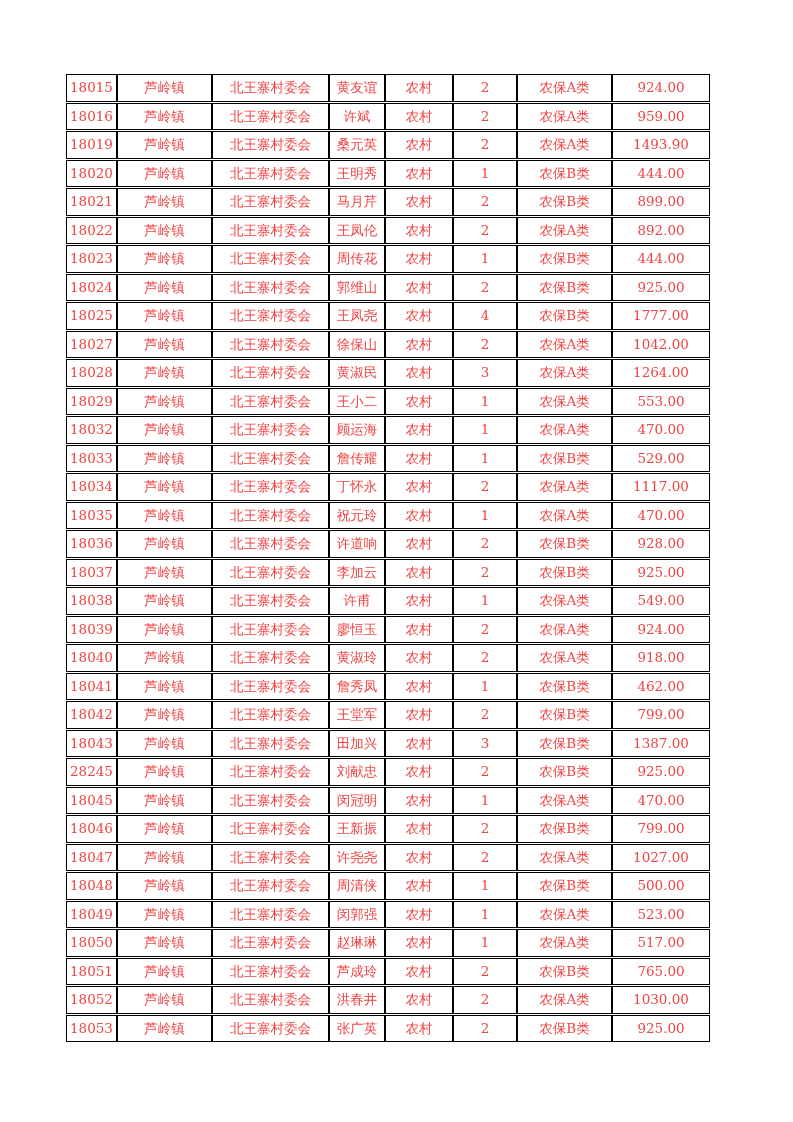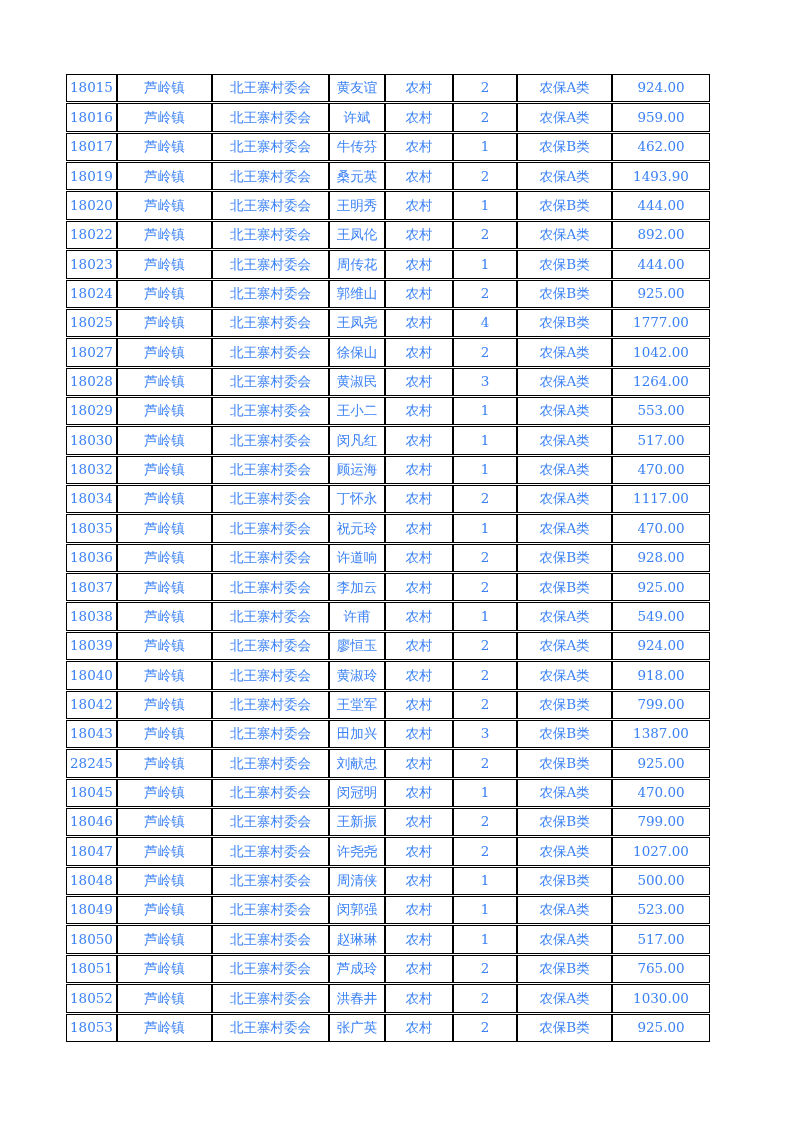--- a/index.html
+++ b/index.html
@@ -6,21 +6,21 @@
     margin: 0;
     padding: 0;
     background: #ffffff;
   }
   .page {
     position: relative;
     width: 793px;
     height: 1122px;
     background: #ffffff;
     font-family: "DejaVu Serif", "Liberation Serif", serif;
-    color: #3b82f6;
+    color: #ef4444;
   }
   table.grid {
     position: absolute;
     left: 66px;
     top: 73px;
     width: 644px;
     height: 970px;
     border-collapse: separate;
     border-spacing: 0 1px;
     table-layout: fixed;
@@ -66,208 +66,218 @@
           <td>18016</td>
           <td>芦岭镇</td>
           <td>北王寨村委会</td>
           <td>许斌</td>
           <td>农村</td>
           <td>2</td>
           <td>农保A类</td>
           <td>959.00</td>
         </tr>
         <tr>
-          <td>18017</td>
-          <td>芦岭镇</td>
-          <td>北王寨村委会</td>
-          <td>牛传芬</td>
+          <td>18019</td>
+          <td>芦岭镇</td>
+          <td>北王寨村委会</td>
+          <td>桑元英</td>
+          <td>农村</td>
+          <td>2</td>
+          <td>农保A类</td>
+          <td>1493.90</td>
+        </tr>
+        <tr>
+          <td>18020</td>
+          <td>芦岭镇</td>
+          <td>北王寨村委会</td>
+          <td>王明秀</td>
+          <td>农村</td>
+          <td>1</td>
+          <td>农保B类</td>
+          <td>444.00</td>
+        </tr>
+        <tr>
+          <td>18021</td>
+          <td>芦岭镇</td>
+          <td>北王寨村委会</td>
+          <td>马月芹</td>
+          <td>农村</td>
+          <td>2</td>
+          <td>农保B类</td>
+          <td>899.00</td>
+        </tr>
+        <tr>
+          <td>18022</td>
+          <td>芦岭镇</td>
+          <td>北王寨村委会</td>
+          <td>王凤伦</td>
+          <td>农村</td>
+          <td>2</td>
+          <td>农保A类</td>
+          <td>892.00</td>
+        </tr>
+        <tr>
+          <td>18023</td>
+          <td>芦岭镇</td>
+          <td>北王寨村委会</td>
+          <td>周传花</td>
+          <td>农村</td>
+          <td>1</td>
+          <td>农保B类</td>
+          <td>444.00</td>
+        </tr>
+        <tr>
+          <td>18024</td>
+          <td>芦岭镇</td>
+          <td>北王寨村委会</td>
+          <td>郭维山</td>
+          <td>农村</td>
+          <td>2</td>
+          <td>农保B类</td>
+          <td>925.00</td>
+        </tr>
+        <tr>
+          <td>18025</td>
+          <td>芦岭镇</td>
+          <td>北王寨村委会</td>
+          <td>王凤尧</td>
+          <td>农村</td>
+          <td>4</td>
+          <td>农保B类</td>
+          <td>1777.00</td>
+        </tr>
+        <tr>
+          <td>18027</td>
+          <td>芦岭镇</td>
+          <td>北王寨村委会</td>
+          <td>徐保山</td>
+          <td>农村</td>
+          <td>2</td>
+          <td>农保A类</td>
+          <td>1042.00</td>
+        </tr>
+        <tr>
+          <td>18028</td>
+          <td>芦岭镇</td>
+          <td>北王寨村委会</td>
+          <td>黄淑民</td>
+          <td>农村</td>
+          <td>3</td>
+          <td>农保A类</td>
+          <td>1264.00</td>
+        </tr>
+        <tr>
+          <td>18029</td>
+          <td>芦岭镇</td>
+          <td>北王寨村委会</td>
+          <td>王小二</td>
+          <td>农村</td>
+          <td>1</td>
+          <td>农保A类</td>
+          <td>553.00</td>
+        </tr>
+        <tr>
+          <td>18032</td>
+          <td>芦岭镇</td>
+          <td>北王寨村委会</td>
+          <td>顾运海</td>
+          <td>农村</td>
+          <td>1</td>
+          <td>农保A类</td>
+          <td>470.00</td>
+        </tr>
+        <tr>
+          <td>18033</td>
+          <td>芦岭镇</td>
+          <td>北王寨村委会</td>
+          <td>詹传耀</td>
+          <td>农村</td>
+          <td>1</td>
+          <td>农保B类</td>
+          <td>529.00</td>
+        </tr>
+        <tr>
+          <td>18034</td>
+          <td>芦岭镇</td>
+          <td>北王寨村委会</td>
+          <td>丁怀永</td>
+          <td>农村</td>
+          <td>2</td>
+          <td>农保A类</td>
+          <td>1117.00</td>
+        </tr>
+        <tr>
+          <td>18035</td>
+          <td>芦岭镇</td>
+          <td>北王寨村委会</td>
+          <td>祝元玲</td>
+          <td>农村</td>
+          <td>1</td>
+          <td>农保A类</td>
+          <td>470.00</td>
+        </tr>
+        <tr>
+          <td>18036</td>
+          <td>芦岭镇</td>
+          <td>北王寨村委会</td>
+          <td>许道响</td>
+          <td>农村</td>
+          <td>2</td>
+          <td>农保B类</td>
+          <td>928.00</td>
+        </tr>
+        <tr>
+          <td>18037</td>
+          <td>芦岭镇</td>
+          <td>北王寨村委会</td>
+          <td>李加云</td>
+          <td>农村</td>
+          <td>2</td>
+          <td>农保B类</td>
+          <td>925.00</td>
+        </tr>
+        <tr>
+          <td>18038</td>
+          <td>芦岭镇</td>
+          <td>北王寨村委会</td>
+          <td>许甫</td>
+          <td>农村</td>
+          <td>1</td>
+          <td>农保A类</td>
+          <td>549.00</td>
+        </tr>
+        <tr>
+          <td>18039</td>
+          <td>芦岭镇</td>
+          <td>北王寨村委会</td>
+          <td>廖恒玉</td>
+          <td>农村</td>
+          <td>2</td>
+          <td>农保A类</td>
+          <td>924.00</td>
+        </tr>
+        <tr>
+          <td>18040</td>
+          <td>芦岭镇</td>
+          <td>北王寨村委会</td>
+          <td>黄淑玲</td>
+          <td>农村</td>
+          <td>2</td>
+          <td>农保A类</td>
+          <td>918.00</td>
+        </tr>
+        <tr>
+          <td>18041</td>
+          <td>芦岭镇</td>
+          <td>北王寨村委会</td>
+          <td>詹秀凤</td>
           <td>农村</td>
           <td>1</td>
           <td>农保B类</td>
           <td>462.00</td>
-        </tr>
-        <tr>
-          <td>18019</td>
-          <td>芦岭镇</td>
-          <td>北王寨村委会</td>
-          <td>桑元英</td>
-          <td>农村</td>
-          <td>2</td>
-          <td>农保A类</td>
-          <td>1493.90</td>
-        </tr>
-        <tr>
-          <td>18020</td>
-          <td>芦岭镇</td>
-          <td>北王寨村委会</td>
-          <td>王明秀</td>
-          <td>农村</td>
-          <td>1</td>
-          <td>农保B类</td>
-          <td>444.00</td>
-        </tr>
-        <tr>
-          <td>18022</td>
-          <td>芦岭镇</td>
-          <td>北王寨村委会</td>
-          <td>王凤伦</td>
-          <td>农村</td>
-          <td>2</td>
-          <td>农保A类</td>
-          <td>892.00</td>
-        </tr>
-        <tr>
-          <td>18023</td>
-          <td>芦岭镇</td>
-          <td>北王寨村委会</td>
-          <td>周传花</td>
-          <td>农村</td>
-          <td>1</td>
-          <td>农保B类</td>
-          <td>444.00</td>
-        </tr>
-        <tr>
-          <td>18024</td>
-          <td>芦岭镇</td>
-          <td>北王寨村委会</td>
-          <td>郭维山</td>
-          <td>农村</td>
-          <td>2</td>
-          <td>农保B类</td>
-          <td>925.00</td>
-        </tr>
-        <tr>
-          <td>18025</td>
-          <td>芦岭镇</td>
-          <td>北王寨村委会</td>
-          <td>王凤尧</td>
-          <td>农村</td>
-          <td>4</td>
-          <td>农保B类</td>
-          <td>1777.00</td>
-        </tr>
-        <tr>
-          <td>18027</td>
-          <td>芦岭镇</td>
-          <td>北王寨村委会</td>
-          <td>徐保山</td>
-          <td>农村</td>
-          <td>2</td>
-          <td>农保A类</td>
-          <td>1042.00</td>
-        </tr>
-        <tr>
-          <td>18028</td>
-          <td>芦岭镇</td>
-          <td>北王寨村委会</td>
-          <td>黄淑民</td>
-          <td>农村</td>
-          <td>3</td>
-          <td>农保A类</td>
-          <td>1264.00</td>
-        </tr>
-        <tr>
-          <td>18029</td>
-          <td>芦岭镇</td>
-          <td>北王寨村委会</td>
-          <td>王小二</td>
-          <td>农村</td>
-          <td>1</td>
-          <td>农保A类</td>
-          <td>553.00</td>
-        </tr>
-        <tr>
-          <td>18030</td>
-          <td>芦岭镇</td>
-          <td>北王寨村委会</td>
-          <td>闵凡红</td>
-          <td>农村</td>
-          <td>1</td>
-          <td>农保A类</td>
-          <td>517.00</td>
-        </tr>
-        <tr>
-          <td>18032</td>
-          <td>芦岭镇</td>
-          <td>北王寨村委会</td>
-          <td>顾运海</td>
-          <td>农村</td>
-          <td>1</td>
-          <td>农保A类</td>
-          <td>470.00</td>
-        </tr>
-        <tr>
-          <td>18034</td>
-          <td>芦岭镇</td>
-          <td>北王寨村委会</td>
-          <td>丁怀永</td>
-          <td>农村</td>
-          <td>2</td>
-          <td>农保A类</td>
-          <td>1117.00</td>
-        </tr>
-        <tr>
-          <td>18035</td>
-          <td>芦岭镇</td>
-          <td>北王寨村委会</td>
-          <td>祝元玲</td>
-          <td>农村</td>
-          <td>1</td>
-          <td>农保A类</td>
-          <td>470.00</td>
-        </tr>
-        <tr>
-          <td>18036</td>
-          <td>芦岭镇</td>
-          <td>北王寨村委会</td>
-          <td>许道响</td>
-          <td>农村</td>
-          <td>2</td>
-          <td>农保B类</td>
-          <td>928.00</td>
-        </tr>
-        <tr>
-          <td>18037</td>
-          <td>芦岭镇</td>
-          <td>北王寨村委会</td>
-          <td>李加云</td>
-          <td>农村</td>
-          <td>2</td>
-          <td>农保B类</td>
-          <td>925.00</td>
-        </tr>
-        <tr>
-          <td>18038</td>
-          <td>芦岭镇</td>
-          <td>北王寨村委会</td>
-          <td>许甫</td>
-          <td>农村</td>
-          <td>1</td>
-          <td>农保A类</td>
-          <td>549.00</td>
-        </tr>
-        <tr>
-          <td>18039</td>
-          <td>芦岭镇</td>
-          <td>北王寨村委会</td>
-          <td>廖恒玉</td>
-          <td>农村</td>
-          <td>2</td>
-          <td>农保A类</td>
-          <td>924.00</td>
-        </tr>
-        <tr>
-          <td>18040</td>
-          <td>芦岭镇</td>
-          <td>北王寨村委会</td>
-          <td>黄淑玲</td>
-          <td>农村</td>
-          <td>2</td>
-          <td>农保A类</td>
-          <td>918.00</td>
         </tr>
         <tr>
           <td>18042</td>
           <td>芦岭镇</td>
           <td>北王寨村委会</td>
           <td>王堂军</td>
           <td>农村</td>
           <td>2</td>
           <td>农保B类</td>
           <td>799.00</td>

